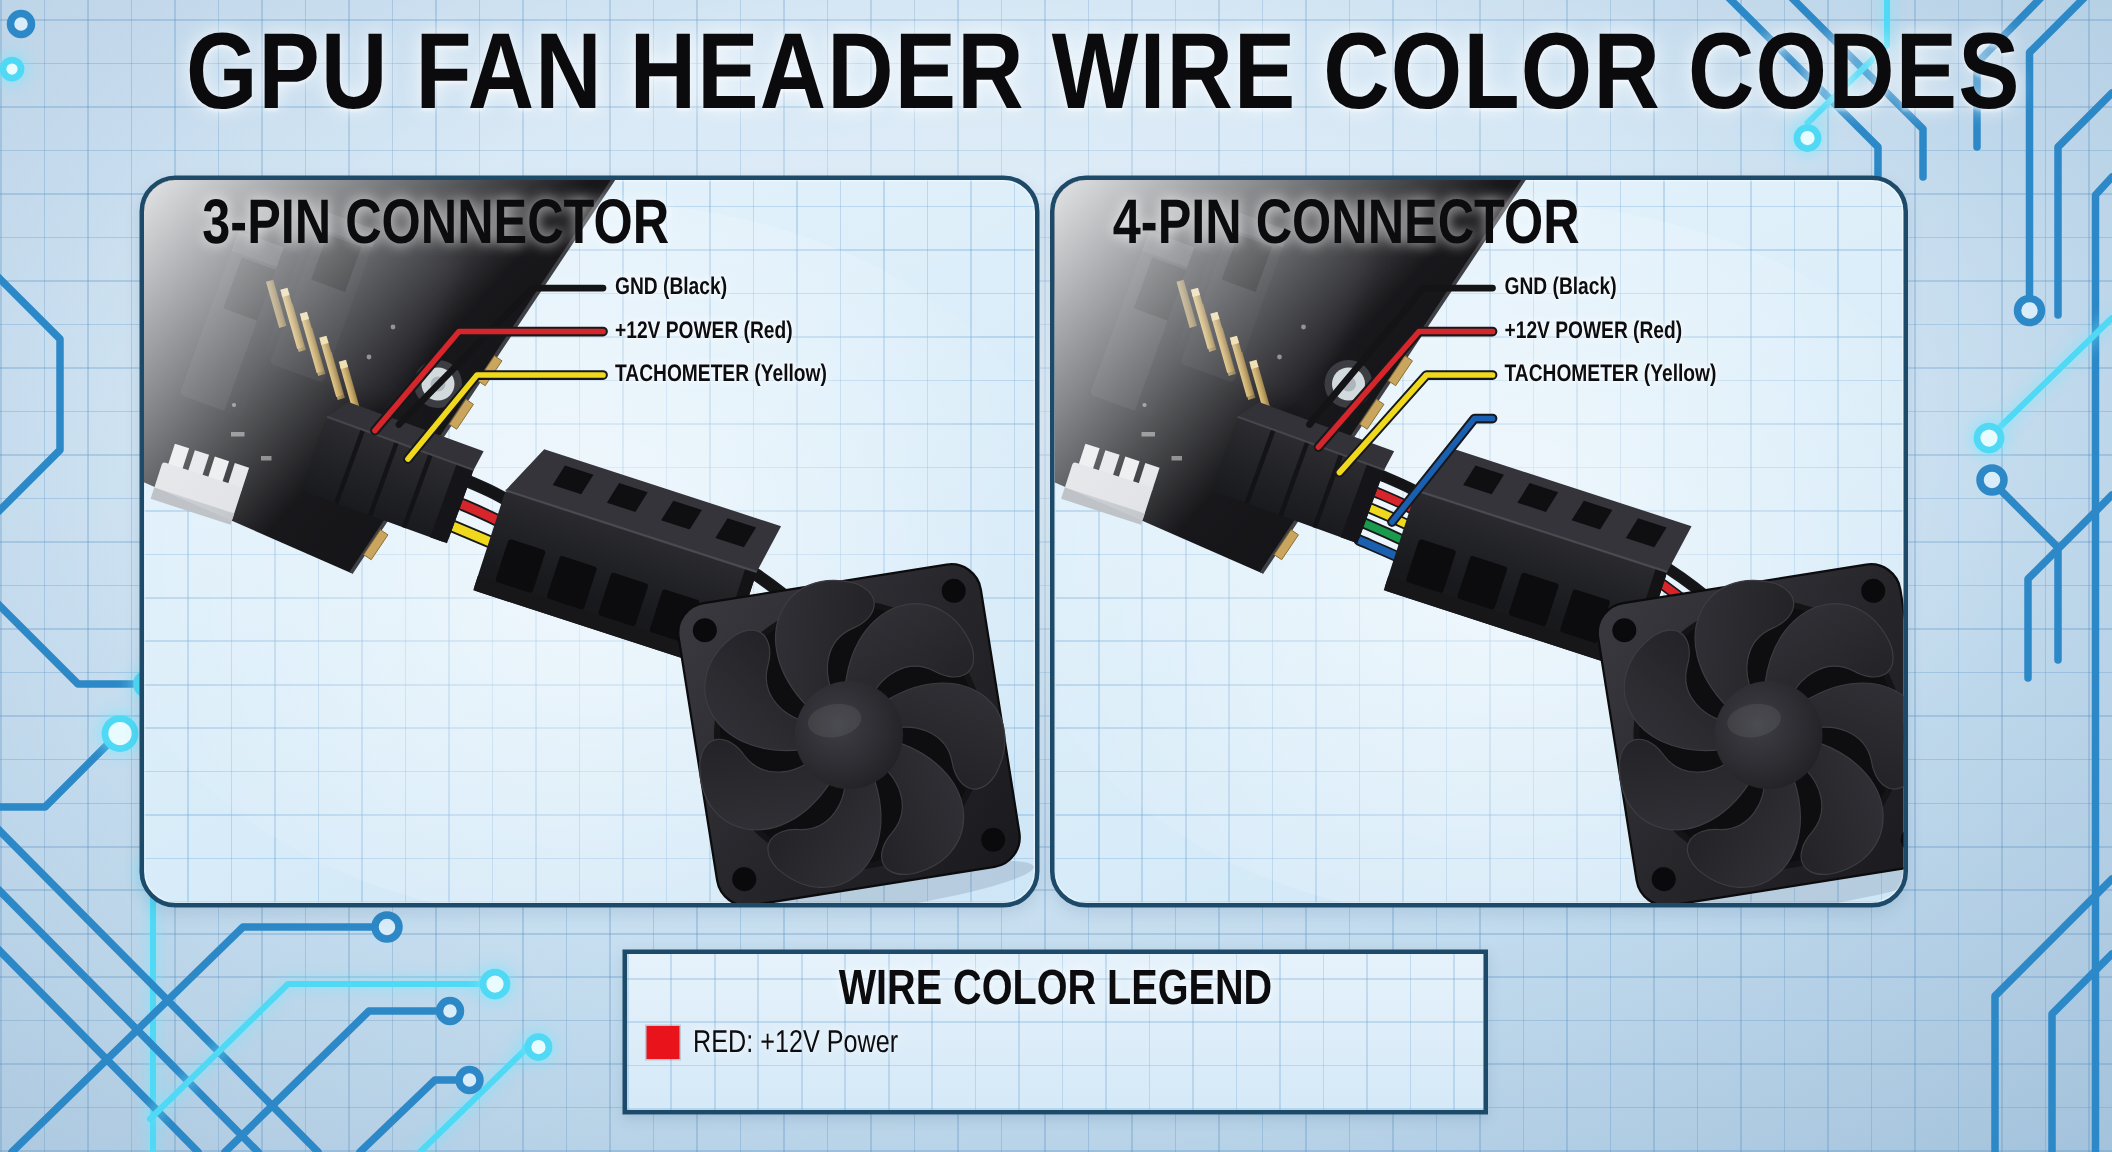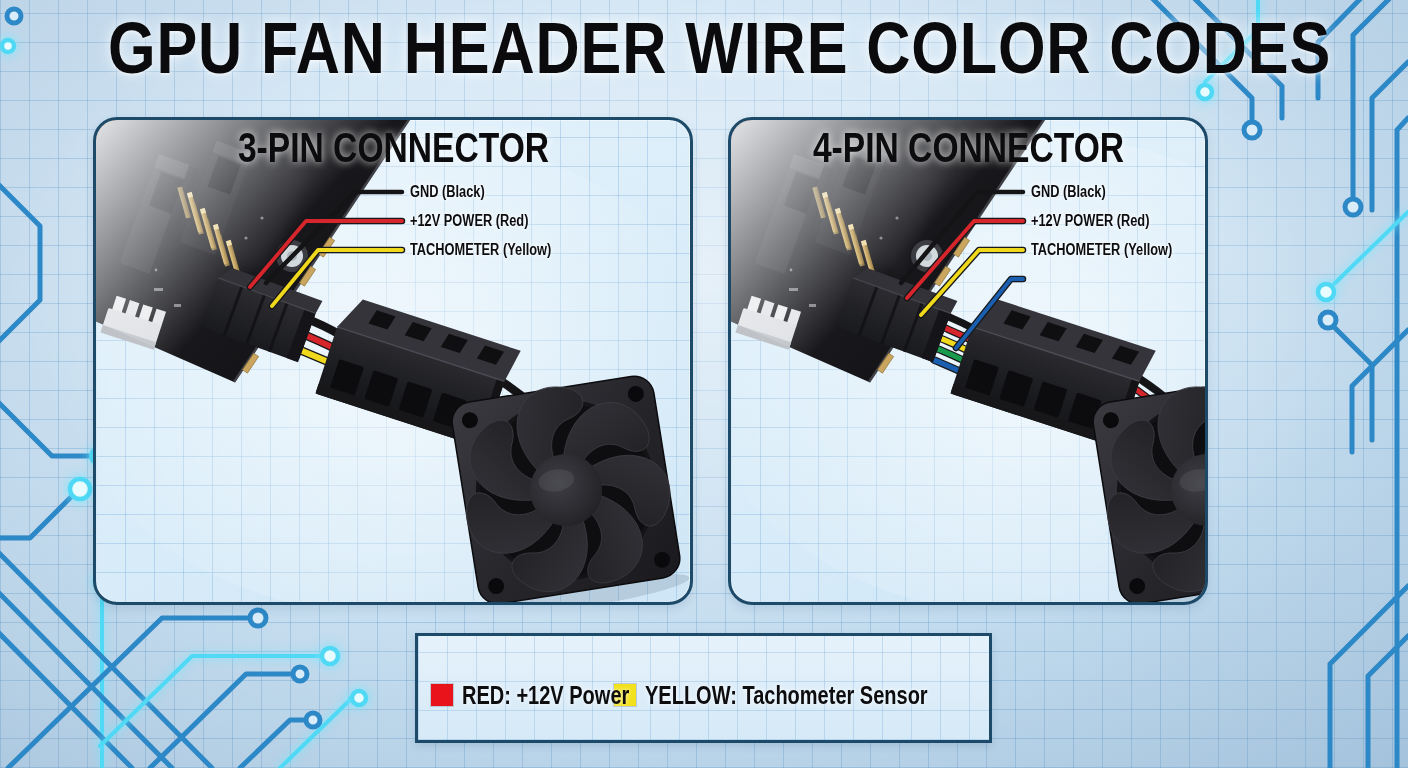--- a/index.html
+++ b/index.html
@@ -18,36 +18,36 @@
     background:radial-gradient(ellipse at 50% 45%, transparent 55%, rgba(105,145,182,.28) 100%);}
 
   svg.traces{position:absolute;inset:0;}
   .tb{stroke:#2c88c6;stroke-width:5;fill:none;stroke-linejoin:round;stroke-linecap:round;}
   .tc{stroke:#4fd9f5;stroke-width:4;fill:none;stroke-linejoin:round;stroke-linecap:round;
       filter:drop-shadow(0 0 5px rgba(120,230,255,.95));}
   .padb{stroke:#2c88c6;stroke-width:5;fill:#d9ecf9;}
   .padc{stroke:#4fd9f5;stroke-width:4.5;fill:#e8fbff;filter:drop-shadow(0 0 6px rgba(120,230,255,1));}
 
   .main-title{position:absolute;top:12px;left:0;right:0;text-align:center;color:#0b0b0d;
-    font-weight:bold;font-size:72px;line-height:1.0;white-space:nowrap;}
+    font-weight:bold;font-size:72px;line-height:1.0;white-space:nowrap;padding-left:16px;}
   .main-title .sq{display:inline-block;transform:scaleX(.85);transform-origin:center;
     letter-spacing:1px;text-shadow:0 0 14px rgba(255,255,255,.85),0 2px 2px rgba(255,255,255,.4);}
 
   .panel{position:absolute;top:117px;height:488px;border:3px solid #1d4a68;border-radius:24px;
     box-sizing:border-box;overflow:hidden;
     background:
       repeating-linear-gradient(0deg, rgba(110,165,215,.33) 0 1px, transparent 1px 29px),
       repeating-linear-gradient(90deg, rgba(110,165,215,.33) 0 1px, transparent 1px 29px),
       linear-gradient(155deg,#e8f4fc 0%,#daedf9 50%,#cfe6f6 100%);
     box-shadow:0 0 0 1px rgba(255,255,255,.45) inset, 0 4px 10px rgba(60,100,140,.15);}
   #panel3{left:93px;width:600px;}
-  #panel4{left:728px;width:480px;}
+  #panel4{left:700px;width:572px;}
   .panel-art{position:absolute;left:0;top:0;}
 
-  .panel-title{position:absolute;top:6px;left:0;right:0;text-align:center;color:#0c0c0e;
+  .panel-title{position:absolute;top:6px;left:0;right:0;text-align:left;color:#0c0c0e;
     font-weight:bold;font-size:42px;line-height:1.05;white-space:nowrap;}
   .panel-title .sq{display:inline-block;transform:scaleX(.8);transform-origin:center;
     text-shadow:0 0 10px rgba(255,255,255,.85);}
 
   .callout{position:absolute;height:28px;color:#0d0d0f;font-weight:bold;font-size:16px;
     line-height:28px;white-space:nowrap;}
   .callout .sq{display:inline-block;transform:scaleX(.8);transform-origin:left center;
     text-shadow:0 0 7px rgba(255,255,255,.95),0 0 2px rgba(255,255,255,.85);}
 
   .lead{fill:none;stroke-linejoin:round;stroke-linecap:round;}
@@ -63,21 +63,21 @@
       repeating-linear-gradient(0deg, rgba(110,165,215,.30) 0 1px, transparent 1px 29px),
       repeating-linear-gradient(90deg, rgba(110,165,215,.30) 0 1px, transparent 1px 29px),
       linear-gradient(#e6f2fb,#d5e9f7);
     box-shadow:0 3px 8px rgba(60,100,140,.18);}
   .legend-title{position:absolute;top:5px;left:0;right:0;text-align:center;color:#0c0c0e;
     font-weight:bold;font-size:33px;line-height:1.05;white-space:nowrap;}
   .legend-title .sq{display:inline-block;transform:scaleX(.8);transform-origin:center;
     text-shadow:0 0 8px rgba(255,255,255,.8);}
   .legend-grid{position:absolute;left:13px;top:44px;display:grid;grid-template-columns:183px auto;
     grid-auto-rows:30px;align-items:center;}
-  .legend-item{display:flex;align-items:center;color:#0d0d0f;font-weight:bold;font-size:25px;white-space:nowrap;text-align:center;}
+  .legend-item{display:flex;align-items:center;color:#0d0d0f;font-weight:normal;font-size:21px;white-space:nowrap;text-align:center;}
   .swatch{width:22px;height:22px;margin-right:9px;flex:0 0 22px;box-shadow:0 0 0 1px rgba(0,0,0,.15);}
   .legend-item .sq{display:inline-block;transform:scaleX(.8);transform-origin:left center;
     text-shadow:0 0 6px rgba(255,255,255,.9);}
 </style>
 </head>
 <body>
 
 <div class="stage">
 
   <div class="bg"></div>
@@ -396,25 +396,23 @@
       <span class="sq">4-PIN CONNECTOR</span></div>
     <div class="callout" style="left:300px;top:58px">
       <span class="sq">GND (Black)</span></div>
     <div class="callout" style="left:300px;top:87px">
       <span class="sq">+12V POWER (Red)</span></div>
     <div class="callout" style="left:300px;top:116px">
       <span class="sq">TACHOMETER (Yellow)</span></div>
   </div>
 
   <div class="legend">
+    <div class="legend-title">
+      <span class="sq">WIRE COLOR LEGEND</span></div>
     <div class="legend-grid">
       <div class="legend-item">
         <span class="swatch" style="background: rgb(232, 19, 27);"></span>
         <span class="sq">RED: +12V Power</span>
         </div>
-      <div class="legend-item">
-        <span class="swatch" style="background: rgb(242, 225, 26);"></span>
-        <span class="sq">YELLOW: Tachometer Sensor</span>
-        </div>
     </div>
   </div>
 
 </div>
 
 </body></html>

